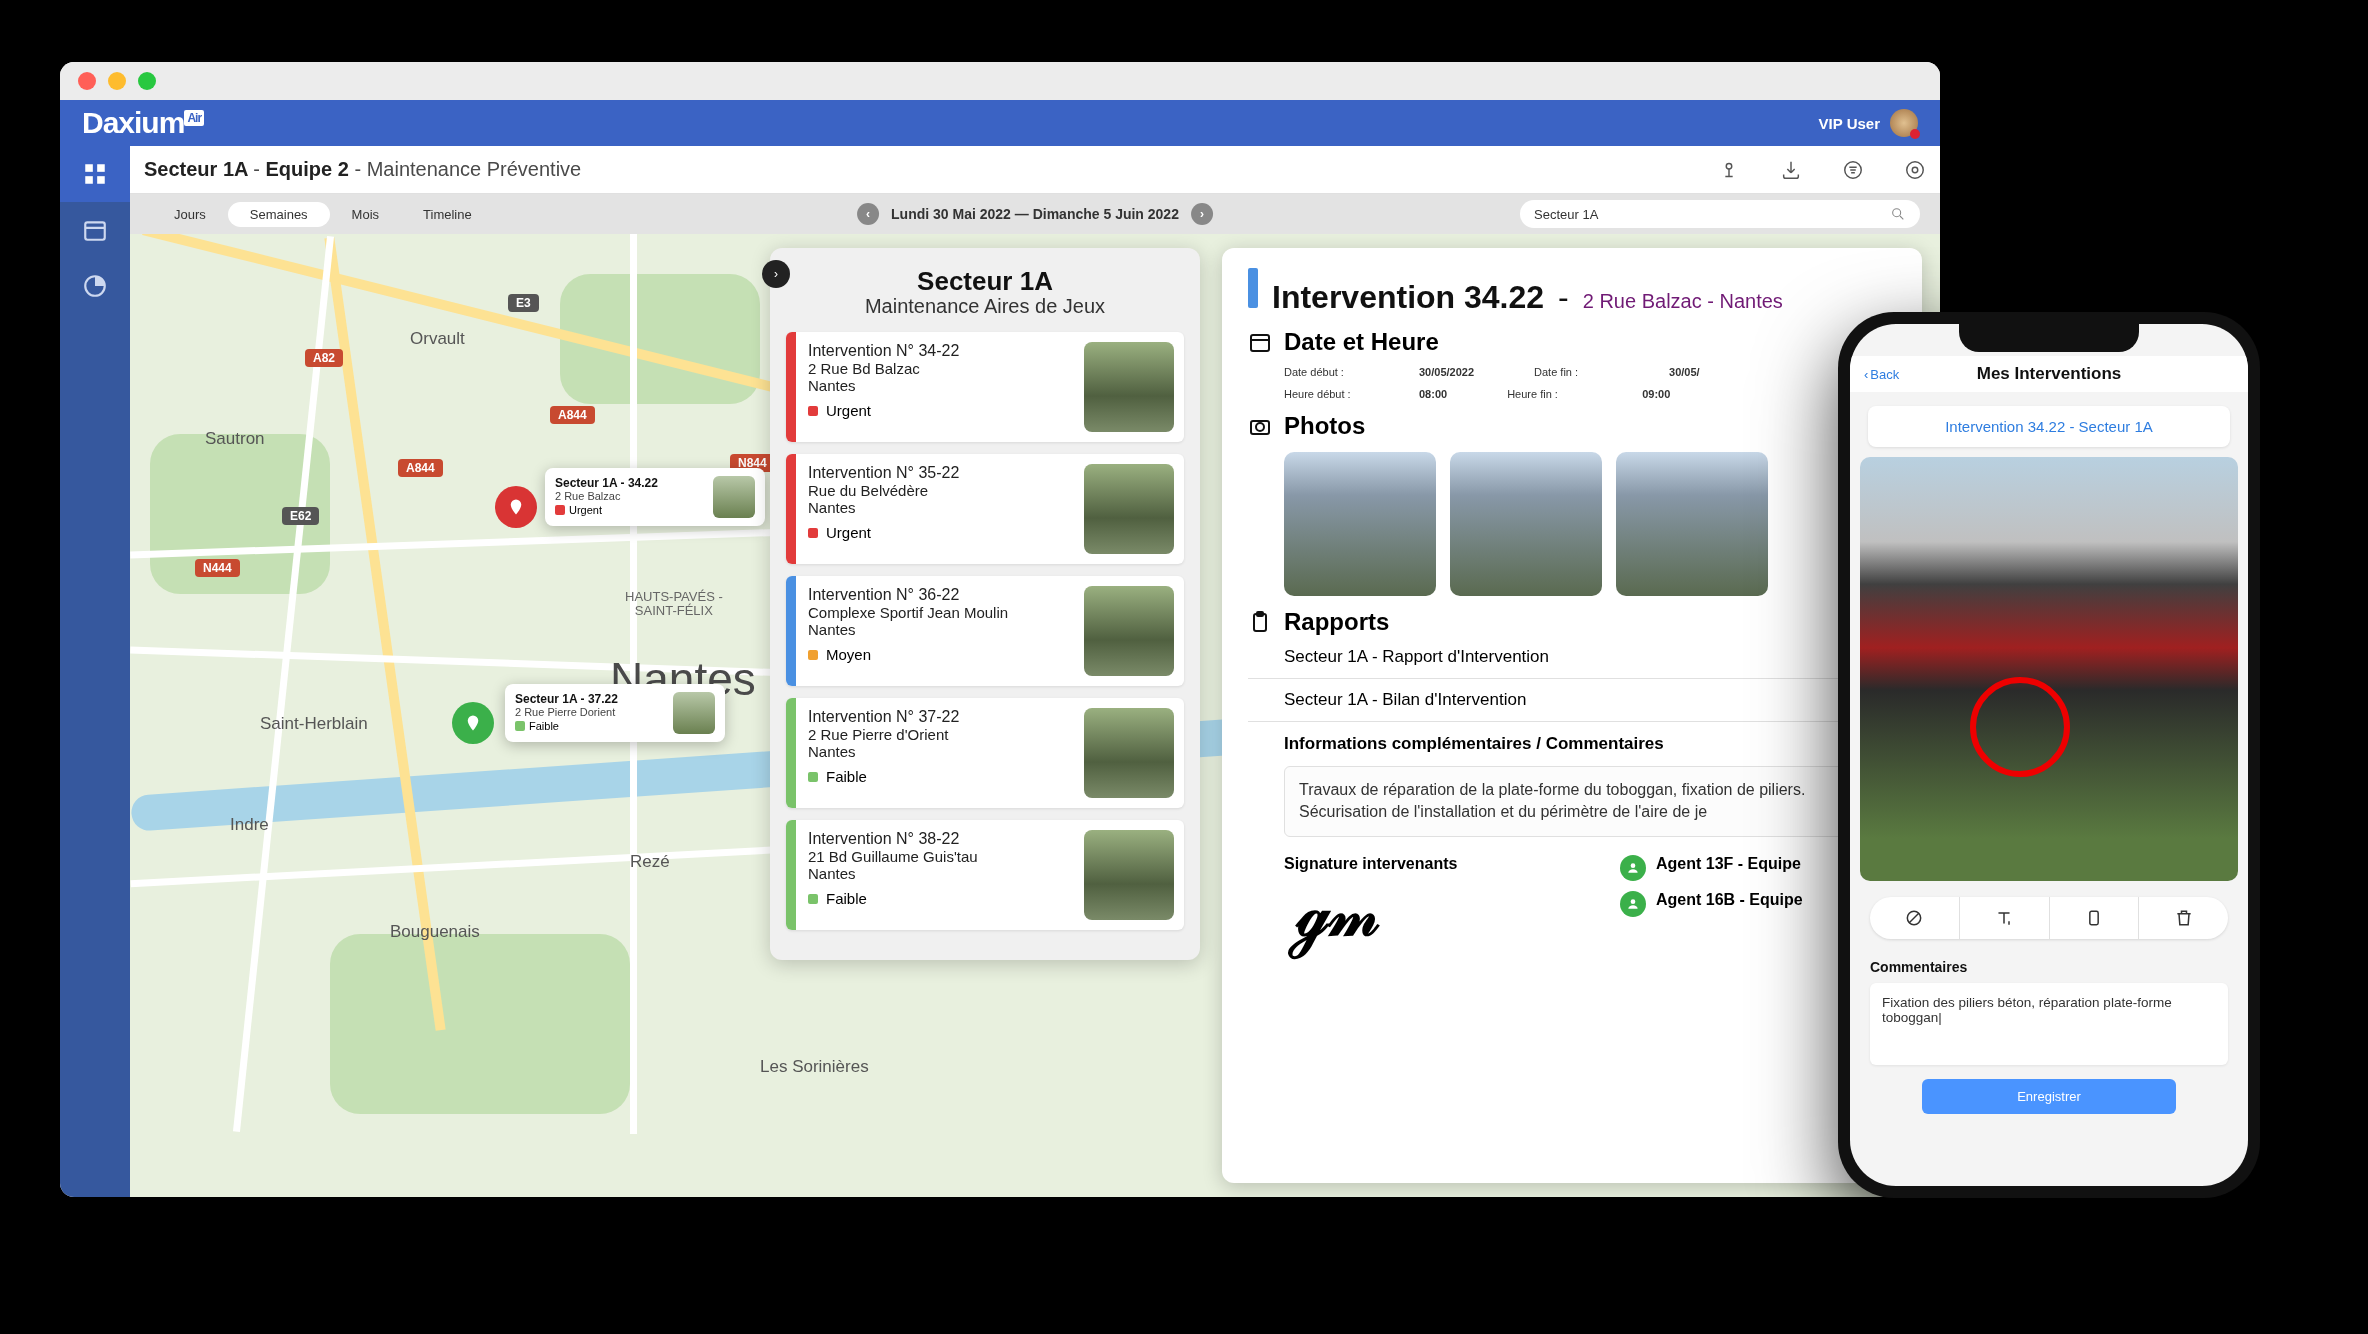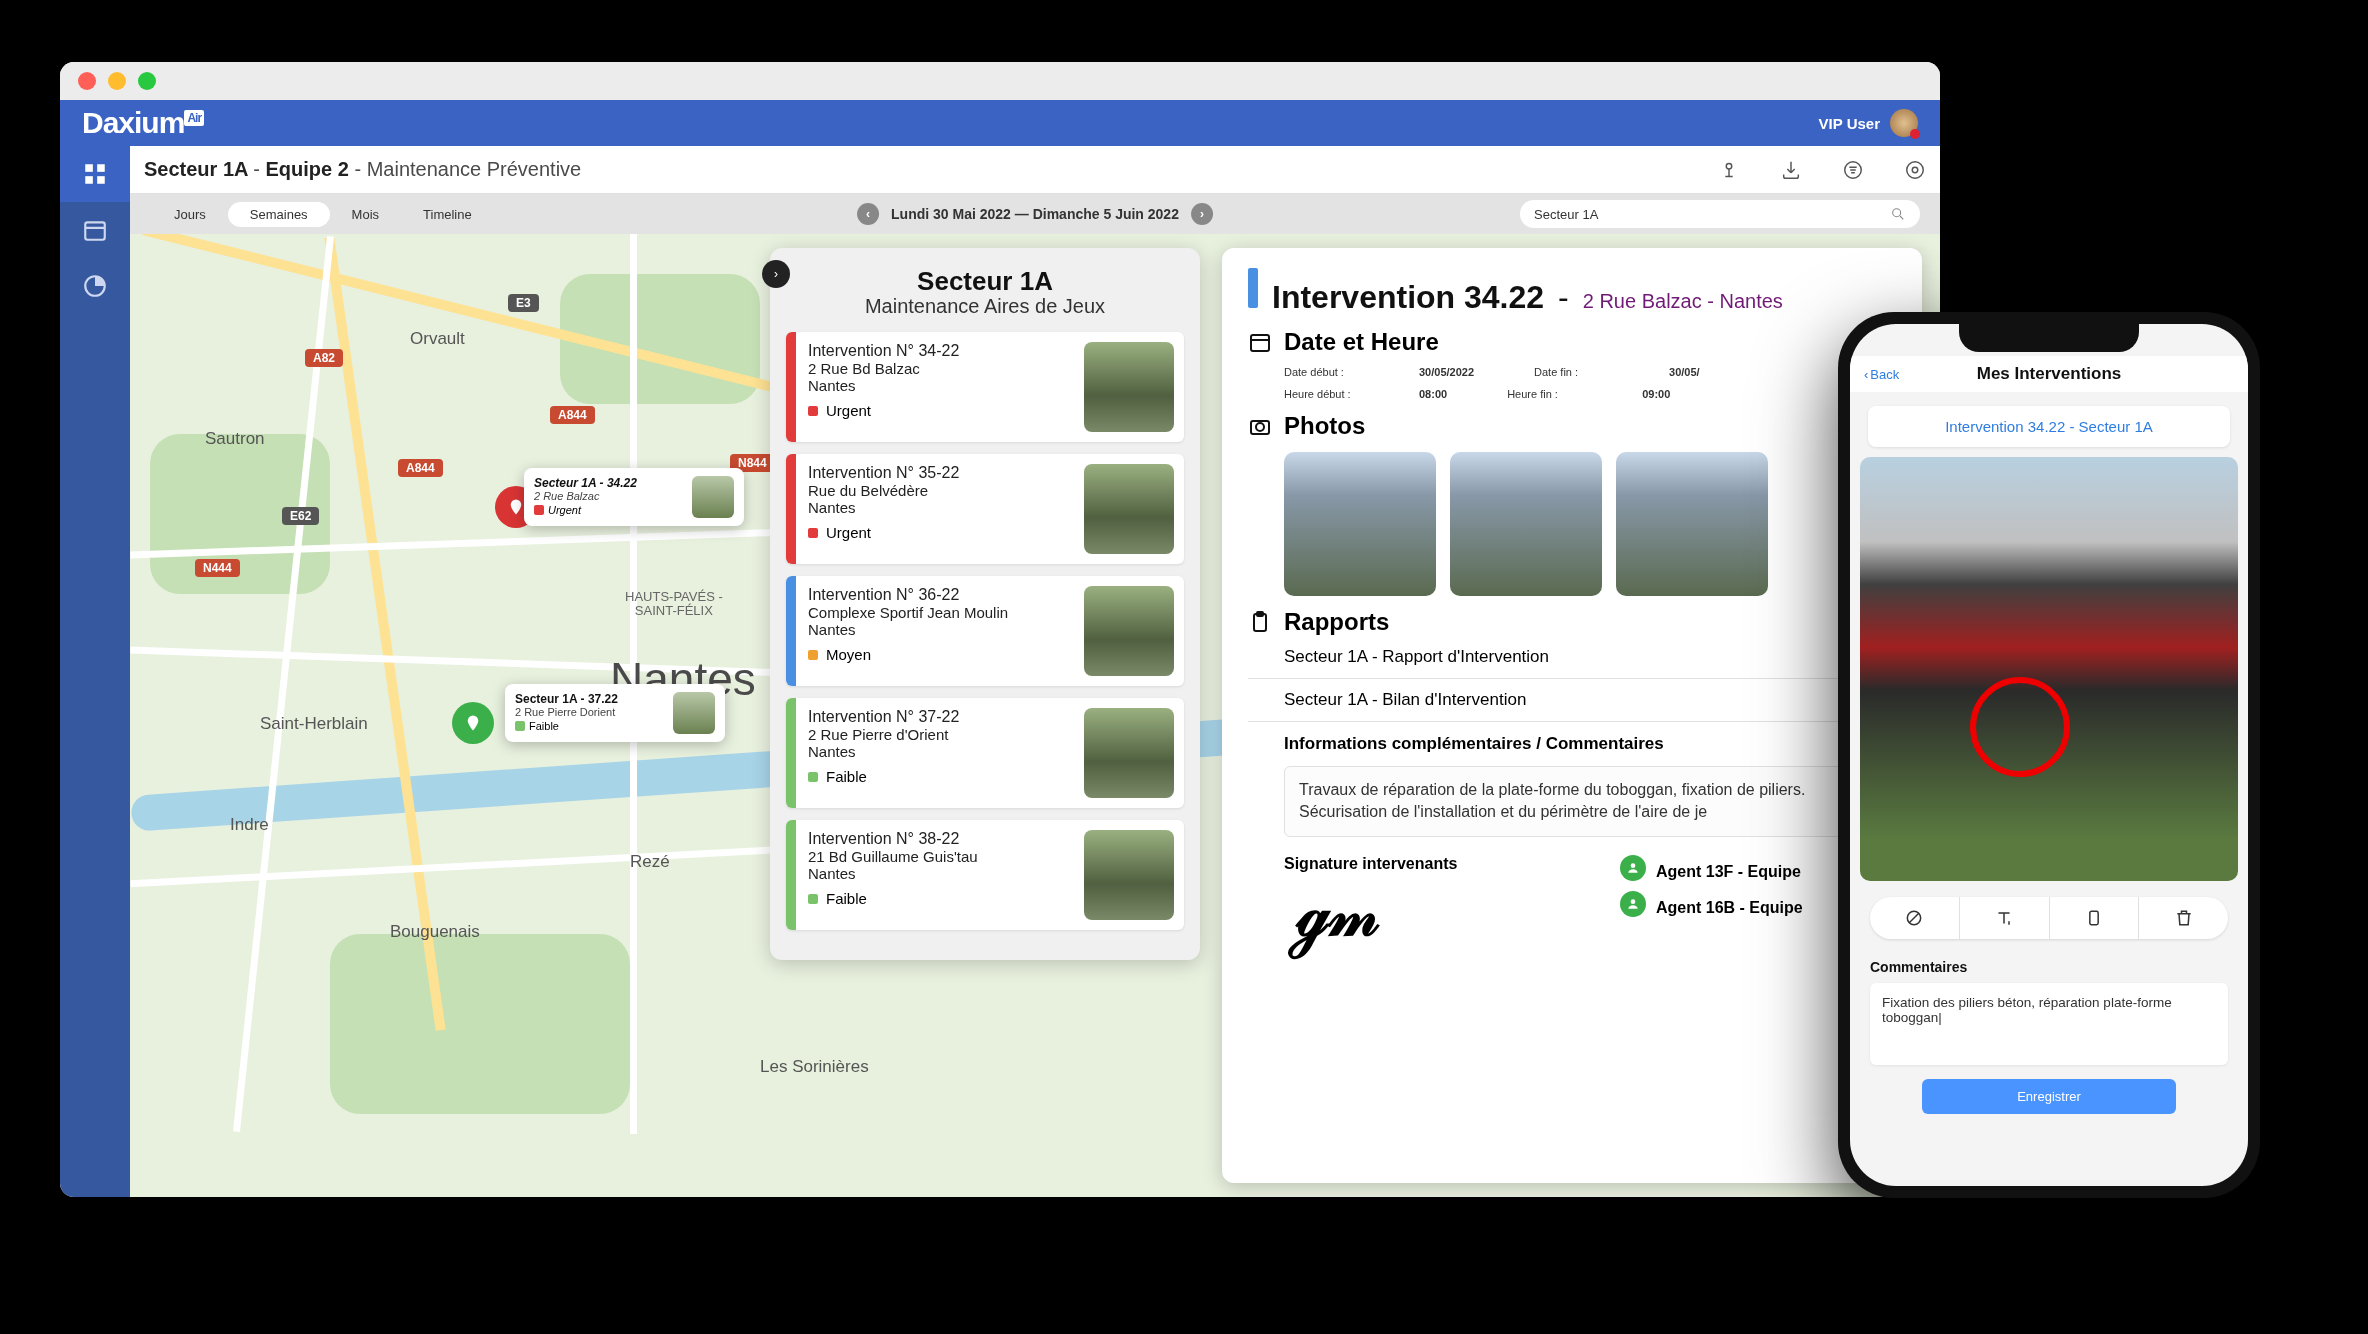--- a/index.html
+++ b/index.html
@@ -96,21 +96,21 @@
   .photo-strip{ display:flex; gap:14px; margin-top:12px; padding-left:36px;}
   .photo{ width:152px; height:144px; border-radius:10px; background:linear-gradient(180deg,#c8d8e8 0%,#8898a8 30%,#5a6a50 100%);}
   .rapport-row{ display:flex; justify-content:space-between; align-items:center; padding:10px 0 10px 36px; border-bottom:1px solid #e0e0e0; font-size:17px;}
   .rapport-row:first-of-type{ border-top:1px solid #e0e0e0; margin-top:10px;}
   .dp-subtitle{ font-size:17px; font-weight:600; padding-left:36px; margin-top:8px;}
   .comment-box{ margin:12px 0 0 36px; background:#fcfcfc; border:1px solid #e0e0e0; border-radius:6px; padding:12px 14px; font-size:16px; color:#333; line-height:1.4;}
   .sign-block{ display:flex; gap:60px; margin-top:18px; padding-left:36px; align-items:flex-start;}
   .sig-col{ flex:1;}
   .sig-title{ font-size:16px; font-weight:600; margin-bottom:8px;}
   .sig-scribble{ font-family: cursive; font-size:60px; font-weight:700; line-height:0.8; padding:10px;}
-  .agent-row{ display:flex; align-items:flex-end; gap:10px; font-size:16px; font-weight:600; margin-bottom:10px;}
+  .agent-row{ display:flex; align-items:flex-start; gap:10px; font-size:16px; font-weight:600; margin-bottom:10px;}
   .agent-dot{ width:26px;height:26px;border-radius:50%;background:#3bb04a;display:flex;align-items:center;justify-content:center;}
   .agent-dot svg{width:14px;height:14px;fill:#fff;}
   
   
   .phone{ position:absolute; right:108px; top:312px; width:422px; height:886px; background:#111; border-radius:56px; padding:12px; box-shadow:0 30px 80px rgba(0,0,0,.7);}
   .phone-screen{ width:100%; height:100%; background:#f4f4f4; border-radius:46px; overflow:hidden; position:relative;}
   .notch{ position:absolute; top:0; left:50%; transform:translateX(-50%); width:180px; height:28px; background:#111; border-radius:0 0 20px 20px; z-index:5;}
   .phone-nav{ margin-top:32px; display:flex; align-items:center; justify-content:center; position:relative; padding:8px 16px; background:#fff;}
   .phone-back{ position:absolute; left:14px; color:#2e7de0; font-size:13px; display:flex; align-items:center; gap:2px;}
   .phone-title{ font-size:17px; font-weight:700; color:#111;}
@@ -253,21 +253,21 @@
         <div class="shield" style="left:152px;top:273px;">E62</div>
         <div class="shield red" style="left:268px;top:225px;">A844</div>
         <div class="shield red" style="left:600px;top:220px;">N844</div>
         <div class="shield red" style="left:65px;top:325px;">N444</div>
 
         <div class="map-pin red" style="left:365px;top:252px;">
             <svg viewBox="0 0 24 24">
               <path d="M12 2a7 7 0 00-7 7c0 5 7 13 7 13s7-8 7-13a7 7 0 00-7-7z"></path>
             </svg>
           </div>
-        <div class="map-callout" style="left:394px;top:234px;font-style:italic;">
+        <div class="map-callout" style="left:415px;top:234px;">
           <div class="mc-txt">
             <div class="t1">Secteur 1A - 34.22</div>
             <div class="t2">2 Rue Balzac</div>
             <div class="mc-status">
                 <span class="sq red"></span>
                 <span>Urgent</span>
               </div>
           </div>
           <div class="mc-img"></div>
         </div>

